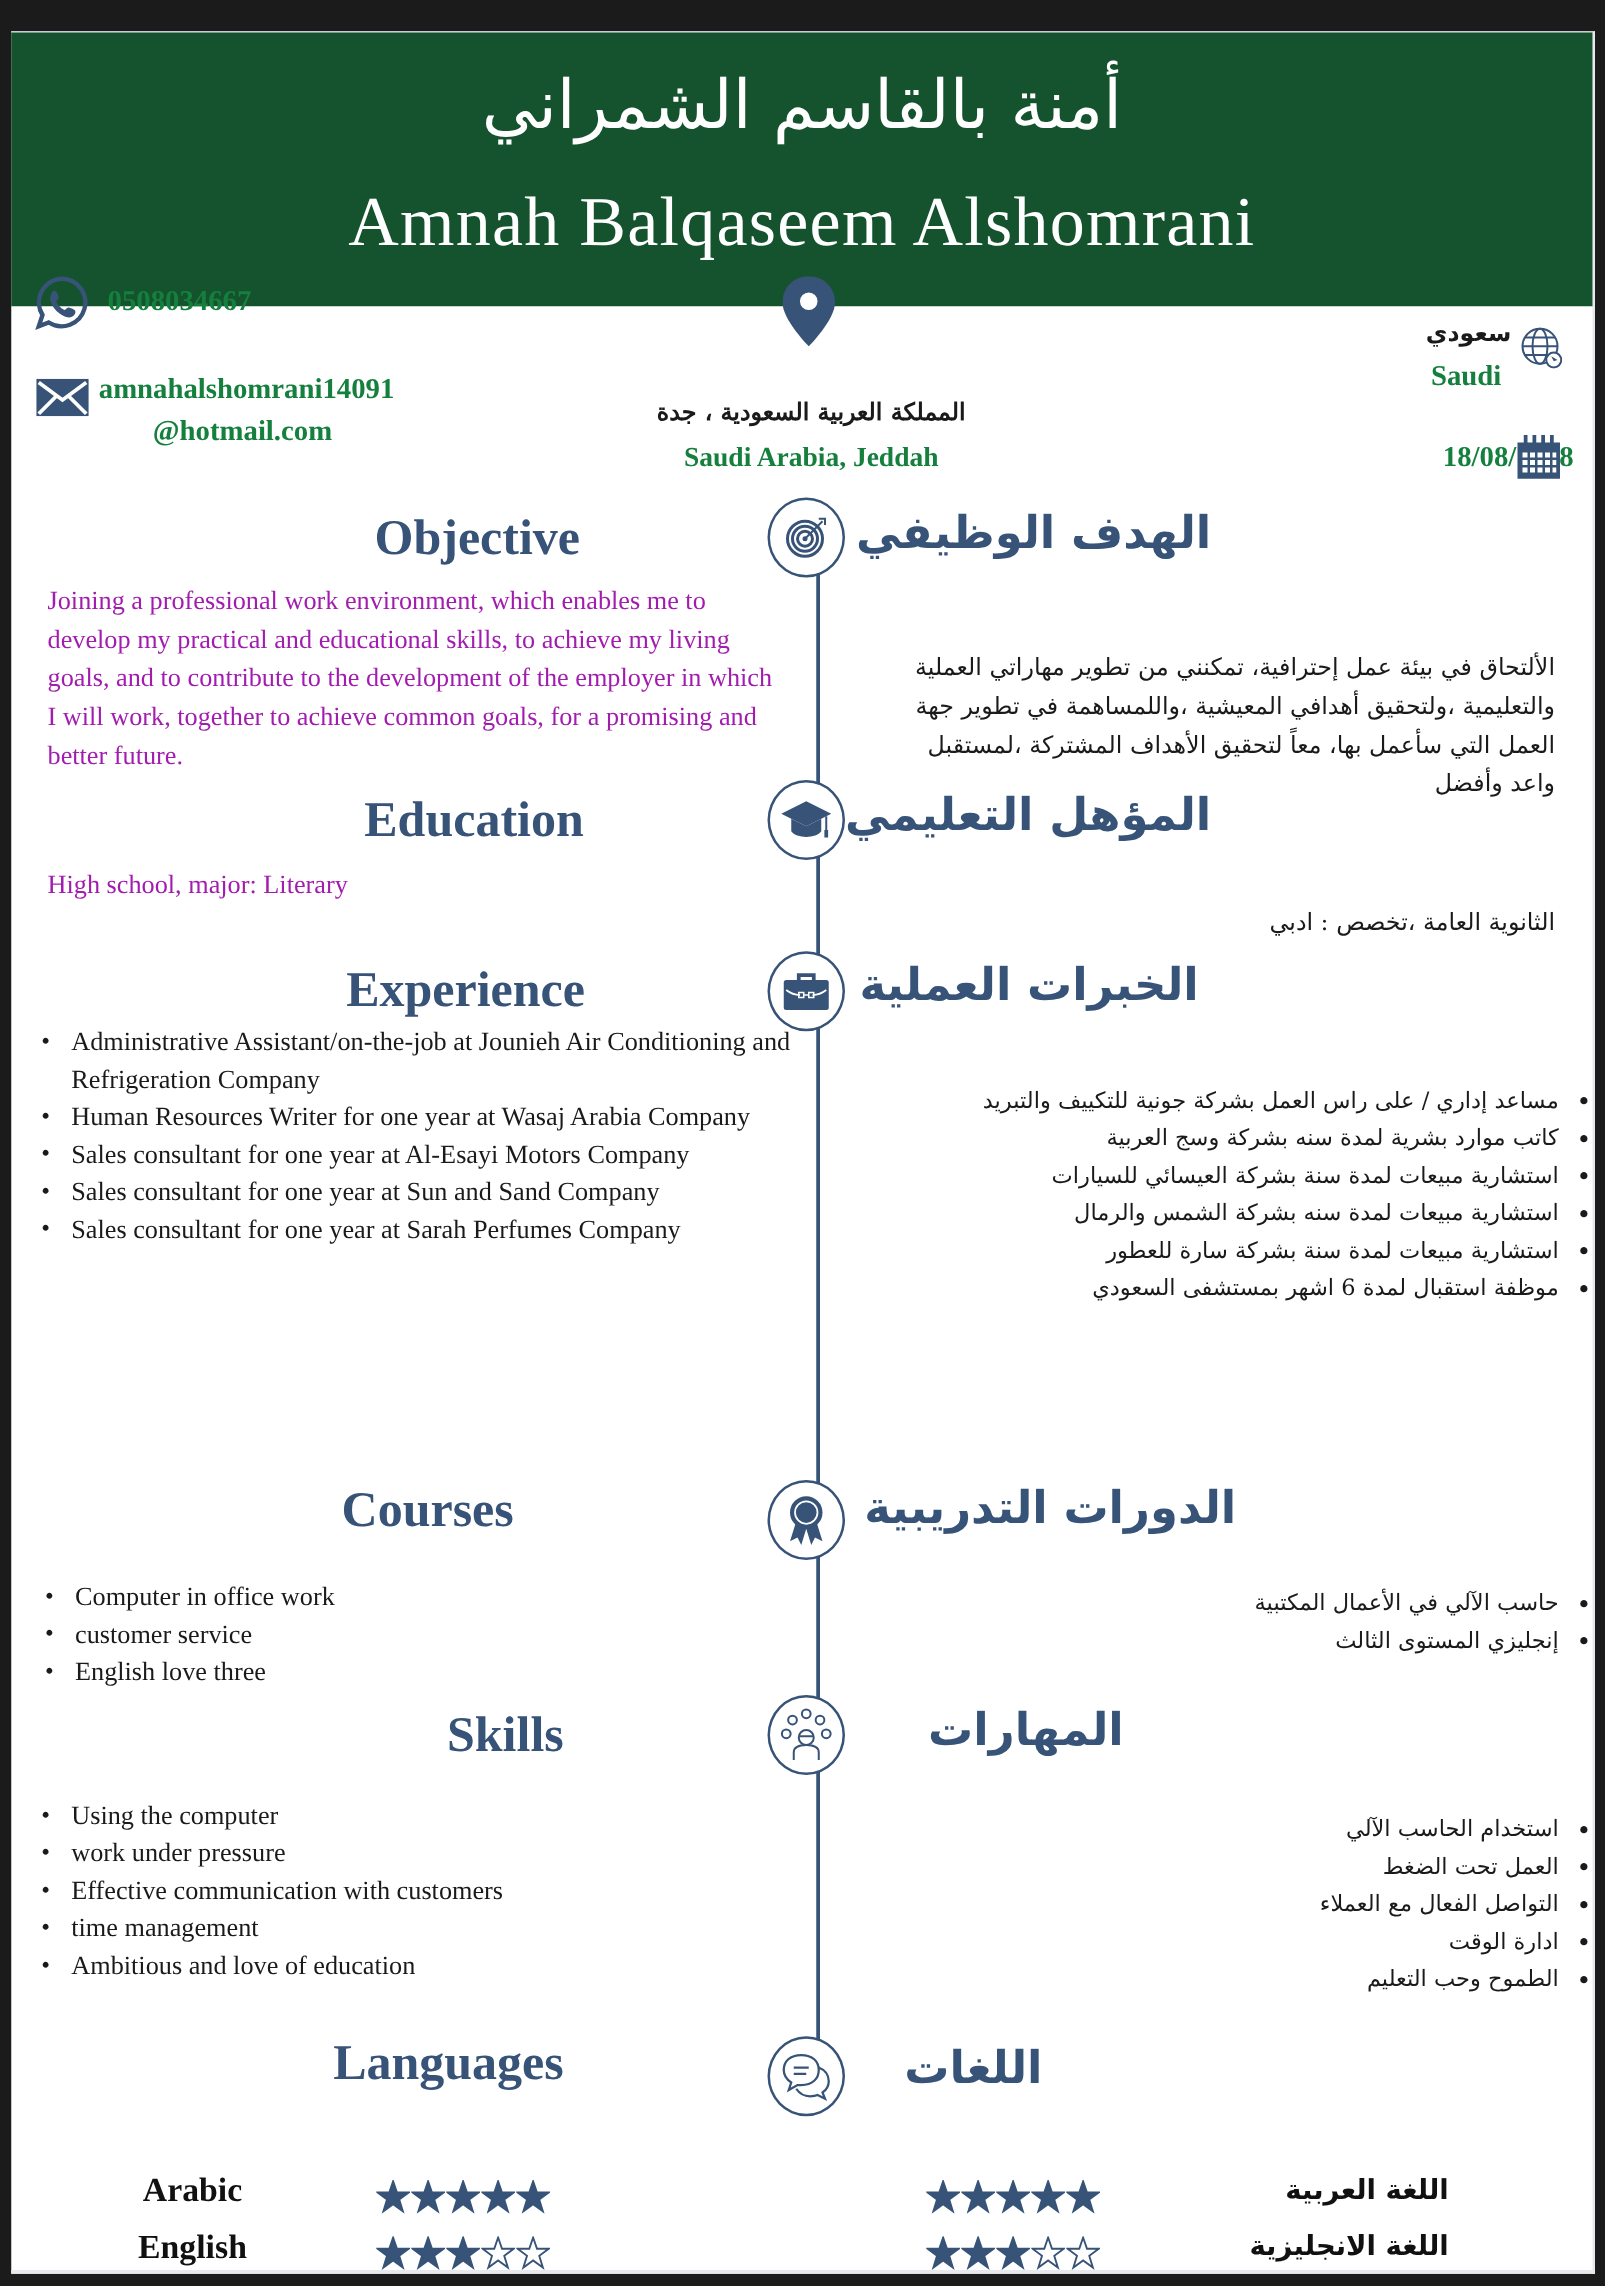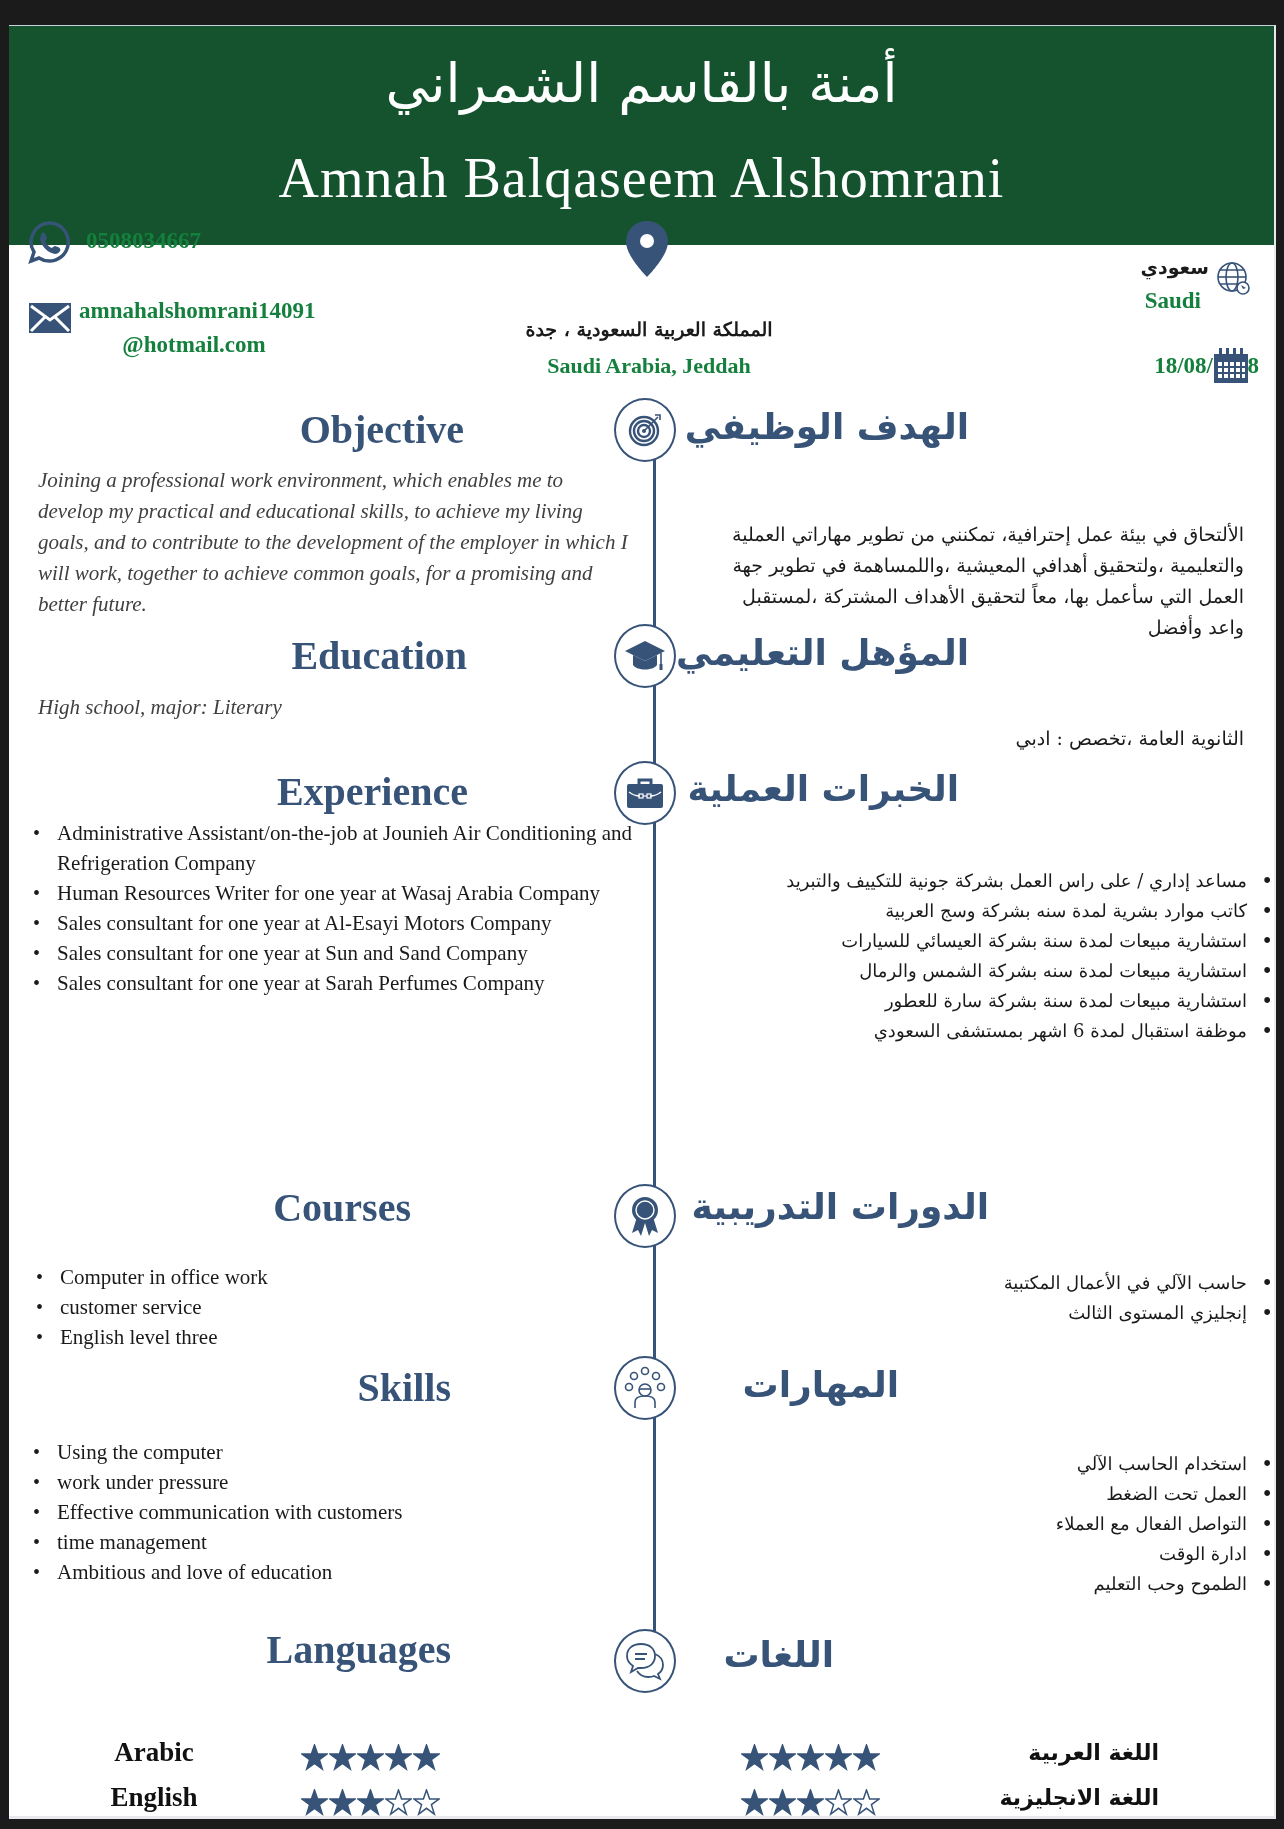--- a/index.html
+++ b/index.html
@@ -44,21 +44,21 @@
     font-size: 36px; color: #375378; direction: rtl; text-align: right; width: 320px;
   }
   .timeline-line {
     position: absolute; left: 644px; width: 3px; background: #375378;
   }
   .node {
     position: absolute; width: 62px; height: 64px; border: 2px solid #375378;
     border-radius: 50%; background: #fff; box-sizing: border-box;
     display: flex; align-items: center; justify-content: center;
   }
-  .body-en { font-size: 21px; line-height: 31px; color: #404040; font-style: italic; }
+  .body-en { font-size: 21px; line-height: 31px; color: #a21caf; }
   .body-ar {
     font-family: "DejaVu Serif", serif; font-size: 19px; line-height: 31px;
     direction: rtl; text-align: right; color: #1a1a1a; margin-top: 25px;
   }
   ul.en-list { margin: 0; padding: 0 0 0 26px; list-style: none; }
   ul.en-list li { position: relative; font-size: 21px; line-height: 30px; }
   ul.en-list li::before {
     content: "•"; position: absolute; left: -24px; top: 0; font-size: 20px;
   }
   ul.ar-list { margin: 0; padding: 0 28px 0 0; list-style: none; direction: rtl; text-align: right; }
@@ -219,21 +219,21 @@
       <path d="M7 22 L2 38 L8 35 L11 41 L15 28 L19 41 L22 35 L28 38 L23 22 Z" fill="#375378"></path>
       <circle cx="15" cy="15" r="13" fill="#375378"></circle>
       <circle cx="15" cy="15" r="9" fill="none" stroke="#fff" stroke-width="1.4"></circle>
     </svg>
   </div>
   <div class="sec-ar" style="left:660px;top:1160px">الدورات التدريبية</div>
 
   <ul class="abs en-list" id="courses-en" style="left:25px;top:1236px;width:560px">
       <li>Computer in office work</li>
       <li>customer service</li>
-      <li>English level three</li>
+      <li>English love three</li>
     </ul>
   <ul class="abs ar-list" id="courses-ar" style="left:720px;top:1242px;width:518px;line-height:34px">
       <li>حاسب الآلي في الأعمال المكتبية</li>
       <li>إنجليزي المستوى الثالث</li>
     </ul>
 
   <div class="sec-en" style="left:142px;top:1338px">Skills</div>
   <div class="node" style="left:605px;top:1330px">
     <svg width="44" height="44" viewBox="0 0 44 44">
       <g fill="none" stroke="#375378" stroke-width="1.6">

